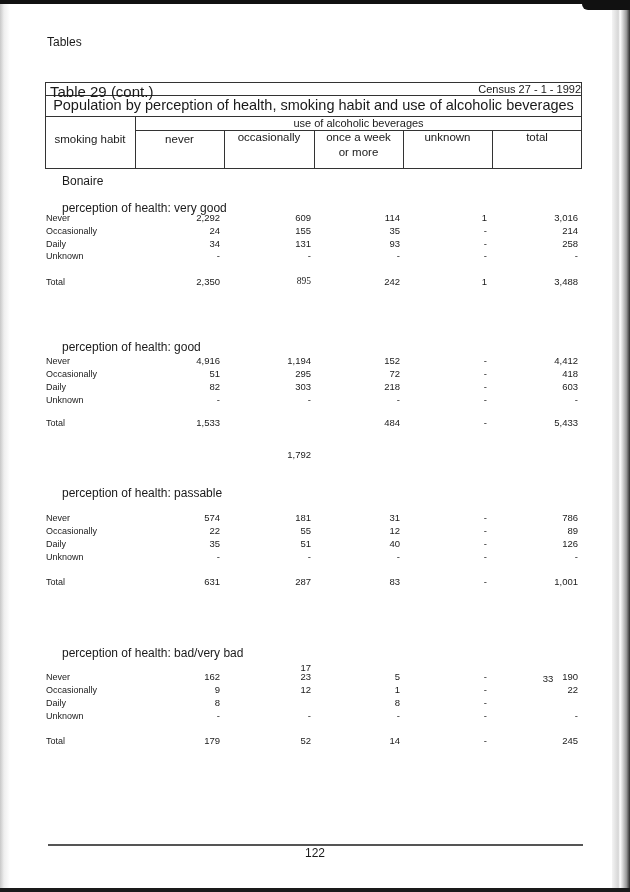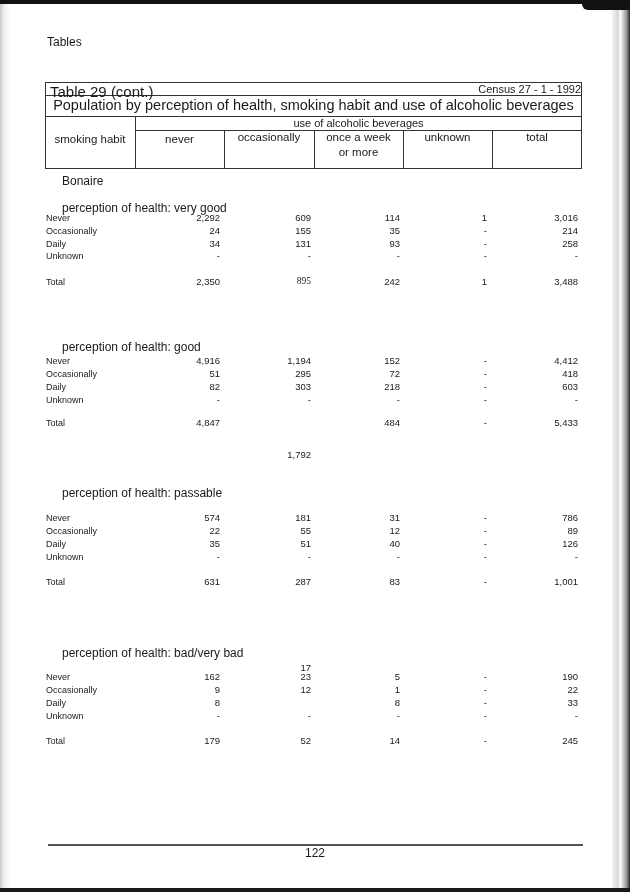--- a/index.html
+++ b/index.html
@@ -147,21 +147,21 @@
   <div>
     <div class="row-label" style="top:395px;">Unknown</div>
     <div class="num c-never" style="top:394px;">-</div>
     <div class="num c-occ" style="top:394px;">-</div>
     <div class="num c-week" style="top:394px;">-</div>
     <div class="num c-unk" style="top:394px;">-</div>
     <div class="num c-total" style="top:394px;">-</div>
   </div>
   <div>
     <div class="row-label" style="top:418px;">Total</div>
-    <div class="num c-never" style="top:417px;">4,847</div>
+    <div class="num c-never" style="top:417px;">1,533</div>
     <div class="num c-occ" style="top:417px;margin-top:32px;">1,792</div>
     <div class="num c-week" style="top:417px;">484</div>
     <div class="num c-unk" style="top:417px;">-</div>
     <div class="num c-total" style="top:417px;">5,433</div>
   </div>
 </div>
 
 <div class="section-title" style="top:486px;">perception of health: passable</div>
 <div>
   <div>
@@ -223,21 +223,21 @@
     <div class="num c-week" style="top:684px;">1</div>
     <div class="num c-unk" style="top:684px;">-</div>
     <div class="num c-total" style="top:684px;">22</div>
   </div>
   <div>
     <div class="row-label" style="top:698px;">Daily</div>
     <div class="num c-never" style="top:697px;">8</div>
     <div class="num c-occ" style="top:662px;">17</div>
     <div class="num c-week" style="top:697px;">8</div>
     <div class="num c-unk" style="top:697px;">-</div>
-    <div class="num c-total" style="top:697px;">33</div>
+    <div class="num c-total" style="top:673px;text-align:center;">33</div>
   </div>
   <div>
     <div class="row-label" style="top:711px;">Unknown</div>
     <div class="num c-never" style="top:710px;">-</div>
     <div class="num c-occ" style="top:710px;">-</div>
     <div class="num c-week" style="top:710px;">-</div>
     <div class="num c-unk" style="top:710px;">-</div>
     <div class="num c-total" style="top:710px;">-</div>
   </div>
   <div>

